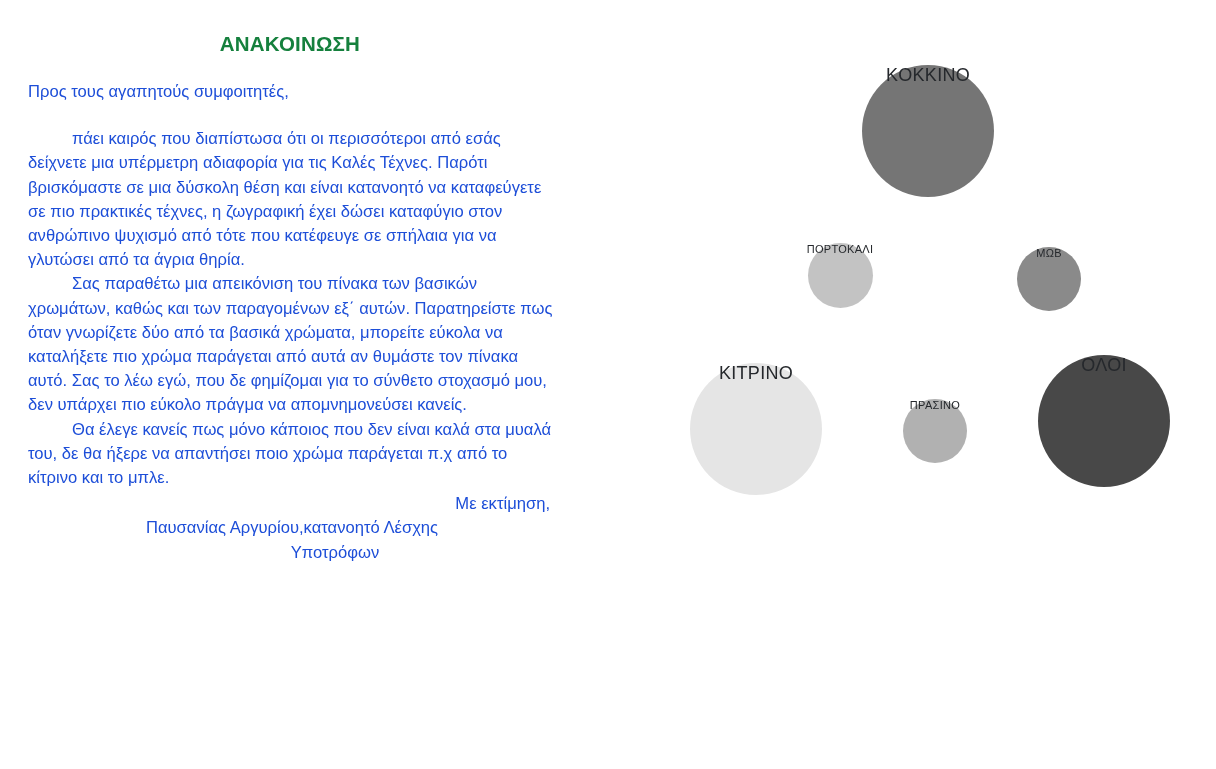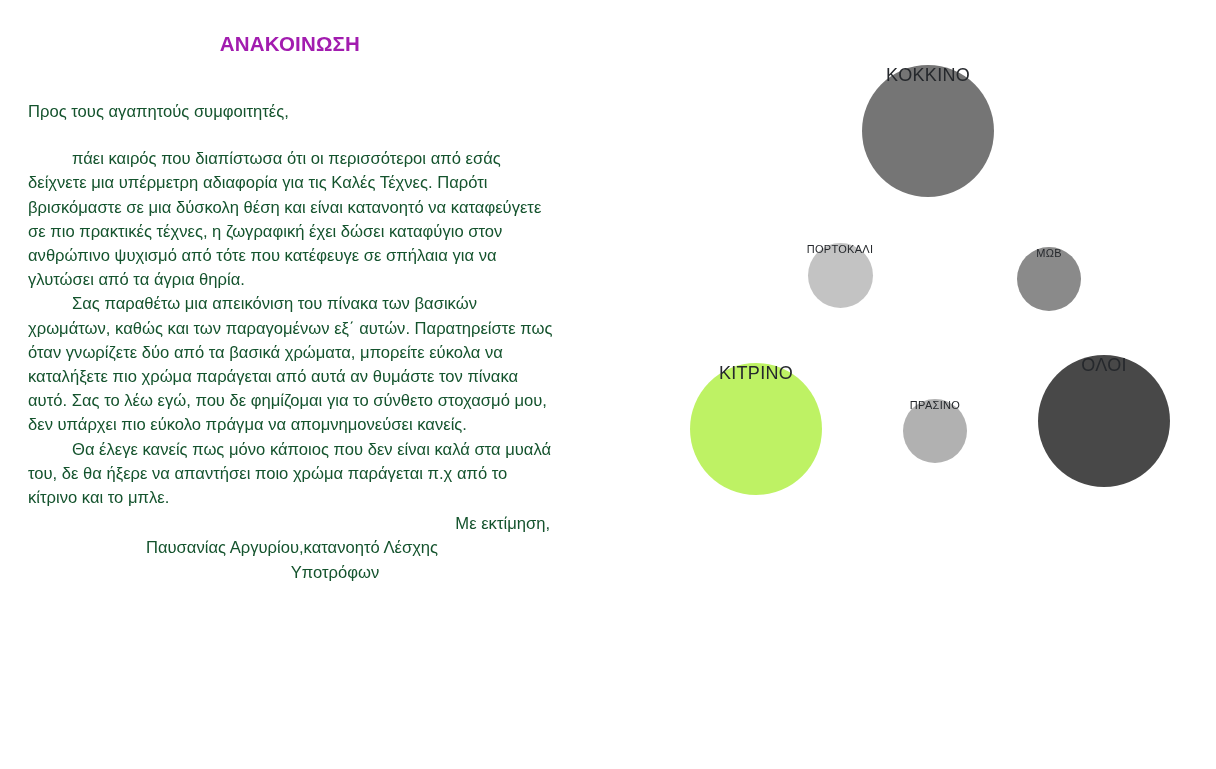--- a/index.html
+++ b/index.html
@@ -27,31 +27,31 @@
 
   #announcement-title {
     position: absolute;
     left: 0;
     top: 32px;
     width: 580px;
     text-align: center;
     font-size: 20.5px;
     font-weight: bold;
     letter-spacing: 0.2px;
-    color: #a21caf;
+    color: #15803d;
   }
 
   #letter-body {
     position: absolute;
     left: 28px;
-    top: 100px;
+    top: 80px;
     width: 528px;
     font-size: 16.6px;
     line-height: 24.2px;
-    color: #14532d;
+    color: #1d4ed8;
   }
 
   .para {
     margin: 0;
   }
   .para.salutation { margin-bottom: 23px; }
   .para.indented { text-indent: 44px; }
 
   .signoff {
     margin-top: 2px;
@@ -119,21 +119,21 @@
 <div id="color-wheel">
     <div class="color-node primary" style="width: 132px; height: 132px; left: 232px; top: 65px; background: rgb(117, 117, 117);">
       <span class="node-label">KOKKINO</span>
     </div>
     <div class="color-node secondary" style="width: 65px; height: 65px; left: 177.5px; top: 242.5px; background: rgb(195, 195, 195);">
       <span class="node-label">ΠΟΡΤΟΚΑΛΙ</span>
     </div>
     <div class="color-node secondary" style="width: 64px; height: 64px; left: 387px; top: 247px; background: rgb(138, 138, 138);">
       <span class="node-label">ΜΩΒ</span>
     </div>
-    <div class="color-node primary" style="width: 132px; height: 132px; left: 60px; top: 363px; background: #bef264;">
+    <div class="color-node primary" style="width: 132px; height: 132px; left: 60px; top: 363px; background: #e5e5e5;">
       <span class="node-label">ΚΙΤΡΙΝΟ</span>
     </div>
     <div class="color-node secondary" style="width: 64px; height: 64px; left: 273px; top: 399px; background: rgb(177, 177, 177);">
       <span class="node-label">ΠΡΑΣΙΝΟ</span>
     </div>
     <div class="color-node primary" style="width: 132px; height: 132px; left: 408px; top: 355px; background: rgb(72, 72, 72);">
       <span class="node-label">ΟΛΟΙ</span>
     </div>
   </div>
 

